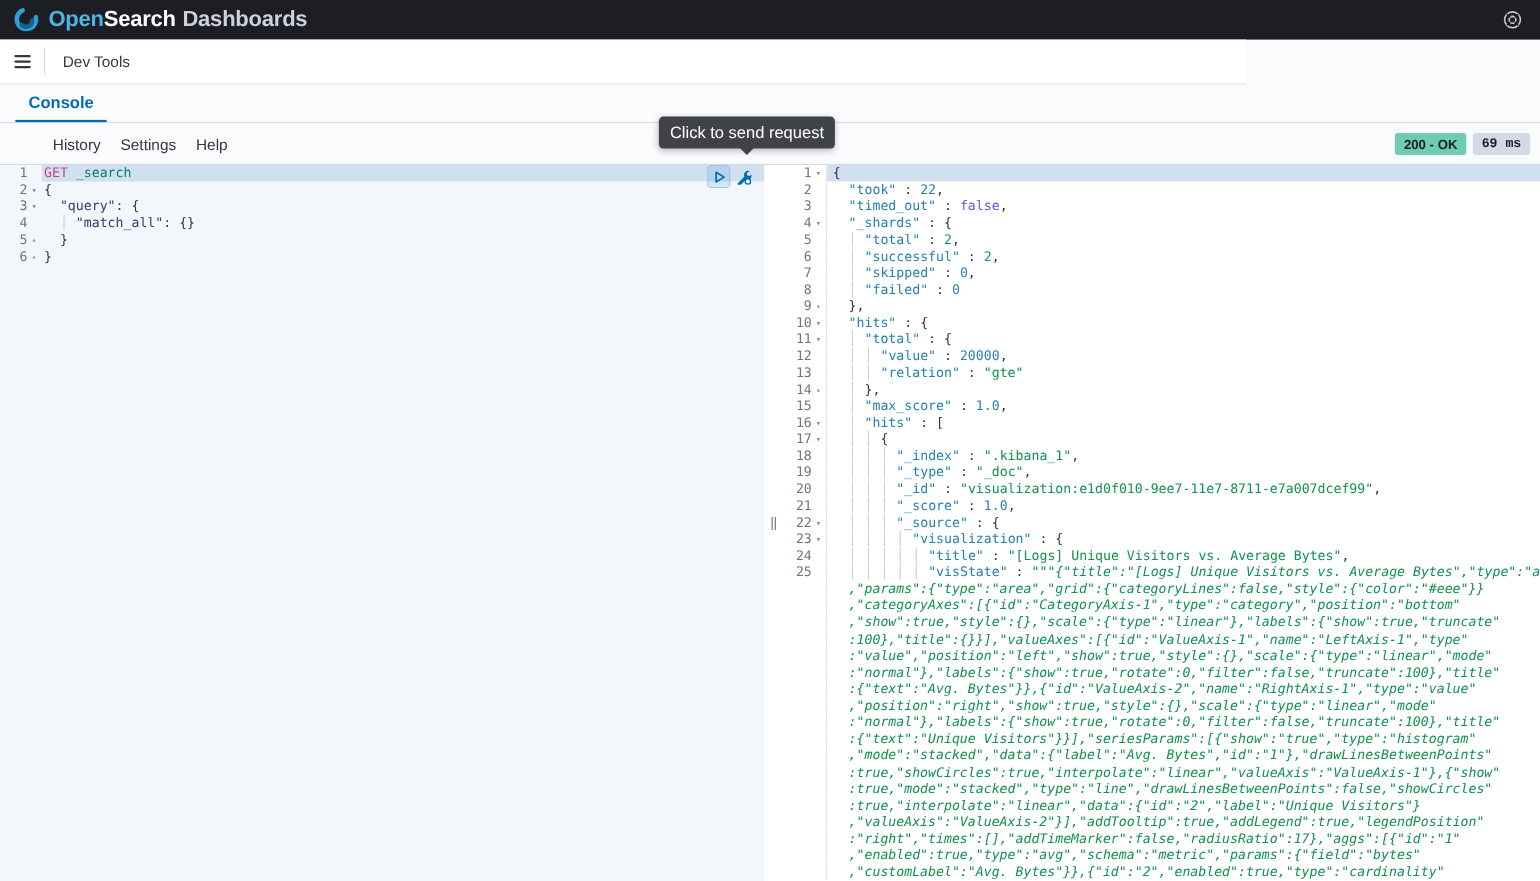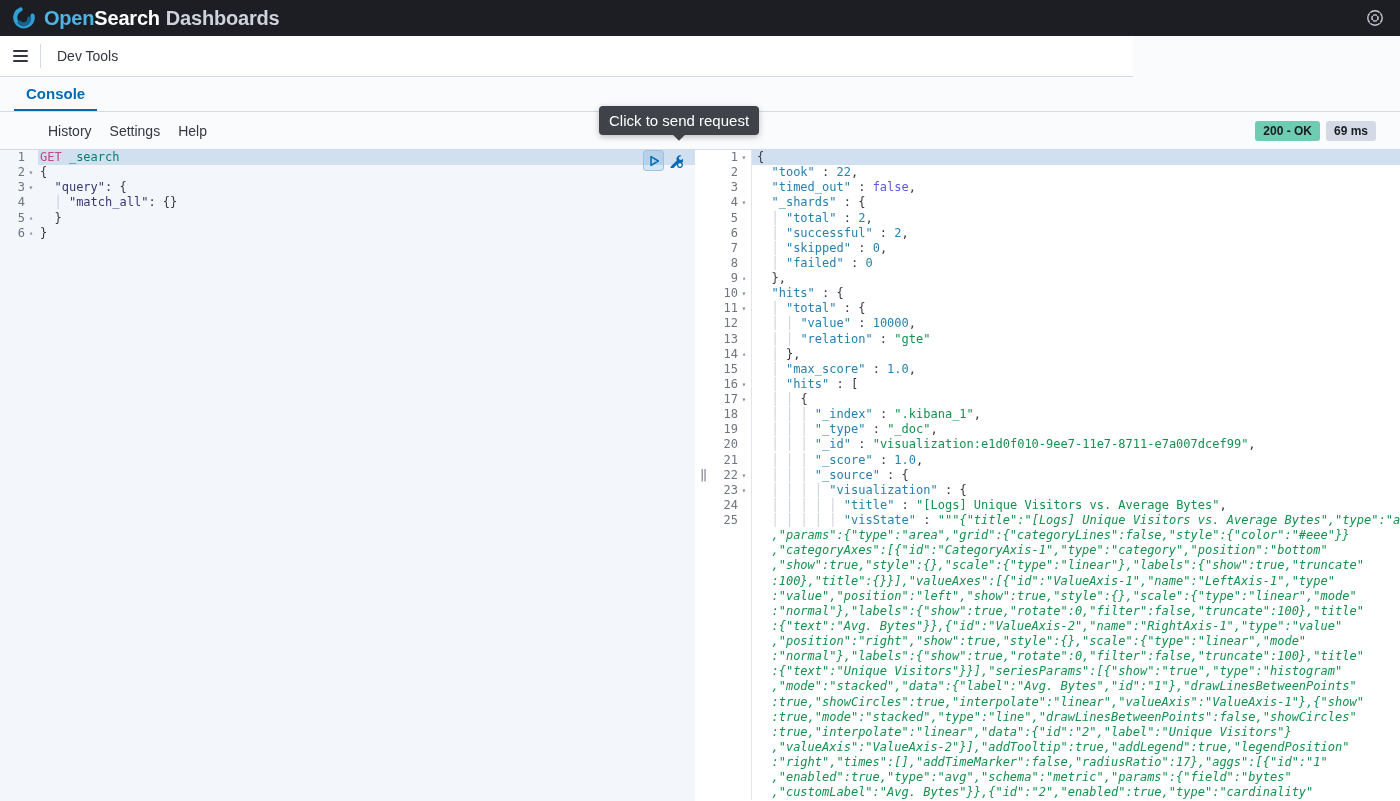--- a/index.html
+++ b/index.html
@@ -35,21 +35,21 @@
 
   
   .toolbar { position:absolute; left:0; top:112px; width:1400px; height:37px;
     display:flex; align-items:center; background:#fafbfd;padding-left:36px; }
   .menu-item { font-size:14px; color:#343741; margin-left:12px; cursor:pointer; }
   .menu-item + .menu-item { margin-left:18px; }
   .toolbar-spacer { flex:1; }
   .badge { font-size:12px; font-weight:600; color:#1a1c21; border-radius:3px;
     padding:3px 8px; margin-right:6px; white-space:nowrap; }
   .badge-ok { background:#6dccb1; }
-  .badge-time { background:#d3dae6; margin-right:24px; }
+  .badge-time { background:#d3dae6; margin-right:9px;font-family:Liberation Mono, monospace; }
 
   
   .main { position:absolute; left:0; top:149px; width:1400px; height:652px;
     border-top:1px solid #d3dae6; display:flex; }
   .pane-request { width:695px; height:100%; background:#f3f6fa; position:relative; overflow:hidden; }
   .splitter { width:17px; height:100%; background:#ffffff; position:relative; cursor:col-resize; }
   .splitter .grip { position:absolute; top:50%; left:50%; transform:translate(-50%,-54%);
     color:#69707d; font-size:12px; font-family:"DejaVu Sans Mono", monospace; }
   .pane-response { flex:1; height:100%; background:#ffffff; position:relative; overflow:hidden; }
 
@@ -170,21 +170,21 @@
         <div class="cl"><span class="gut">2</span><span class="src"><span class="tk-p">  </span><span class="tk-k">"took"</span><span class="tk-p"> : </span><span class="tk-n">22</span><span class="tk-p">,</span></span></div>
         <div class="cl"><span class="gut">3</span><span class="src"><span class="tk-p">  </span><span class="tk-k">"timed_out"</span><span class="tk-p"> : </span><span class="tk-b">false</span><span class="tk-p">,</span></span></div>
         <div class="cl"><span class="gut">4<span class="fold open">▾</span></span><span class="src"><span class="tk-p">  </span><span class="tk-k">"_shards"</span><span class="tk-p"> : {</span></span></div>
         <div class="cl"><span class="gut">5</span><span class="src"><span class="tk-p">  </span><span class="tk-g">│</span><span class="tk-p"> </span><span class="tk-k">"total"</span><span class="tk-p"> : </span><span class="tk-n">2</span><span class="tk-p">,</span></span></div>
         <div class="cl"><span class="gut">6</span><span class="src"><span class="tk-p">  </span><span class="tk-g">│</span><span class="tk-p"> </span><span class="tk-k">"successful"</span><span class="tk-p"> : </span><span class="tk-n">2</span><span class="tk-p">,</span></span></div>
         <div class="cl"><span class="gut">7</span><span class="src"><span class="tk-p">  </span><span class="tk-g">│</span><span class="tk-p"> </span><span class="tk-k">"skipped"</span><span class="tk-p"> : </span><span class="tk-n">0</span><span class="tk-p">,</span></span></div>
         <div class="cl"><span class="gut">8</span><span class="src"><span class="tk-p">  </span><span class="tk-g">│</span><span class="tk-p"> </span><span class="tk-k">"failed"</span><span class="tk-p"> : </span><span class="tk-n">0</span></span></div>
         <div class="cl"><span class="gut">9<span class="fold end">▴</span></span><span class="src"><span class="tk-p">  },</span></span></div>
         <div class="cl"><span class="gut">10<span class="fold open">▾</span></span><span class="src"><span class="tk-p">  </span><span class="tk-k">"hits"</span><span class="tk-p"> : {</span></span></div>
         <div class="cl"><span class="gut">11<span class="fold open">▾</span></span><span class="src"><span class="tk-p">  </span><span class="tk-g">│</span><span class="tk-p"> </span><span class="tk-k">"total"</span><span class="tk-p"> : {</span></span></div>
-        <div class="cl"><span class="gut">12</span><span class="src"><span class="tk-p">  </span><span class="tk-g">│</span><span class="tk-p"> </span><span class="tk-g">│</span><span class="tk-p"> </span><span class="tk-k">"value"</span><span class="tk-p"> : </span><span class="tk-n">10000</span><span class="tk-p">,</span></span></div>
+        <div class="cl"><span class="gut">12</span><span class="src"><span class="tk-p">  </span><span class="tk-g">│</span><span class="tk-p"> </span><span class="tk-g">│</span><span class="tk-p"> </span><span class="tk-k">"value"</span><span class="tk-p"> : </span><span class="tk-n">20000</span><span class="tk-p">,</span></span></div>
         <div class="cl"><span class="gut">13</span><span class="src"><span class="tk-p">  </span><span class="tk-g">│</span><span class="tk-p"> </span><span class="tk-g">│</span><span class="tk-p"> </span><span class="tk-k">"relation"</span><span class="tk-p"> : </span><span class="tk-s">"gte"</span></span></div>
         <div class="cl"><span class="gut">14<span class="fold end">▴</span></span><span class="src"><span class="tk-p">  </span><span class="tk-g">│</span><span class="tk-p"> },</span></span></div>
         <div class="cl"><span class="gut">15</span><span class="src"><span class="tk-p">  </span><span class="tk-g">│</span><span class="tk-p"> </span><span class="tk-k">"max_score"</span><span class="tk-p"> : </span><span class="tk-n">1.0</span><span class="tk-p">,</span></span></div>
         <div class="cl"><span class="gut">16<span class="fold open">▾</span></span><span class="src"><span class="tk-p">  </span><span class="tk-g">│</span><span class="tk-p"> </span><span class="tk-k">"hits"</span><span class="tk-p"> : [</span></span></div>
         <div class="cl"><span class="gut">17<span class="fold open">▾</span></span><span class="src"><span class="tk-p">  </span><span class="tk-g">│</span><span class="tk-p"> </span><span class="tk-g">│</span><span class="tk-p"> {</span></span></div>
         <div class="cl"><span class="gut">18</span><span class="src"><span class="tk-p">  </span><span class="tk-g">│</span><span class="tk-p"> </span><span class="tk-g">│</span><span class="tk-p"> </span><span class="tk-g">│</span><span class="tk-p"> </span><span class="tk-k">"_index"</span><span class="tk-p"> : </span><span class="tk-s">".kibana_1"</span><span class="tk-p">,</span></span></div>
         <div class="cl"><span class="gut">19</span><span class="src"><span class="tk-p">  </span><span class="tk-g">│</span><span class="tk-p"> </span><span class="tk-g">│</span><span class="tk-p"> </span><span class="tk-g">│</span><span class="tk-p"> </span><span class="tk-k">"_type"</span><span class="tk-p"> : </span><span class="tk-s">"_doc"</span><span class="tk-p">,</span></span></div>
         <div class="cl"><span class="gut">20</span><span class="src"><span class="tk-p">  </span><span class="tk-g">│</span><span class="tk-p"> </span><span class="tk-g">│</span><span class="tk-p"> </span><span class="tk-g">│</span><span class="tk-p"> </span><span class="tk-k">"_id"</span><span class="tk-p"> : </span><span class="tk-s">"visualization:e1d0f010-9ee7-11e7-8711-e7a007dcef99"</span><span class="tk-p">,</span></span></div>
         <div class="cl"><span class="gut">21</span><span class="src"><span class="tk-p">  </span><span class="tk-g">│</span><span class="tk-p"> </span><span class="tk-g">│</span><span class="tk-p"> </span><span class="tk-g">│</span><span class="tk-p"> </span><span class="tk-k">"_score"</span><span class="tk-p"> : </span><span class="tk-n">1.0</span><span class="tk-p">,</span></span></div>
         <div class="cl"><span class="gut">22<span class="fold open">▾</span></span><span class="src"><span class="tk-p">  </span><span class="tk-g">│</span><span class="tk-p"> </span><span class="tk-g">│</span><span class="tk-p"> </span><span class="tk-g">│</span><span class="tk-p"> </span><span class="tk-k">"_source"</span><span class="tk-p"> : {</span></span></div>

